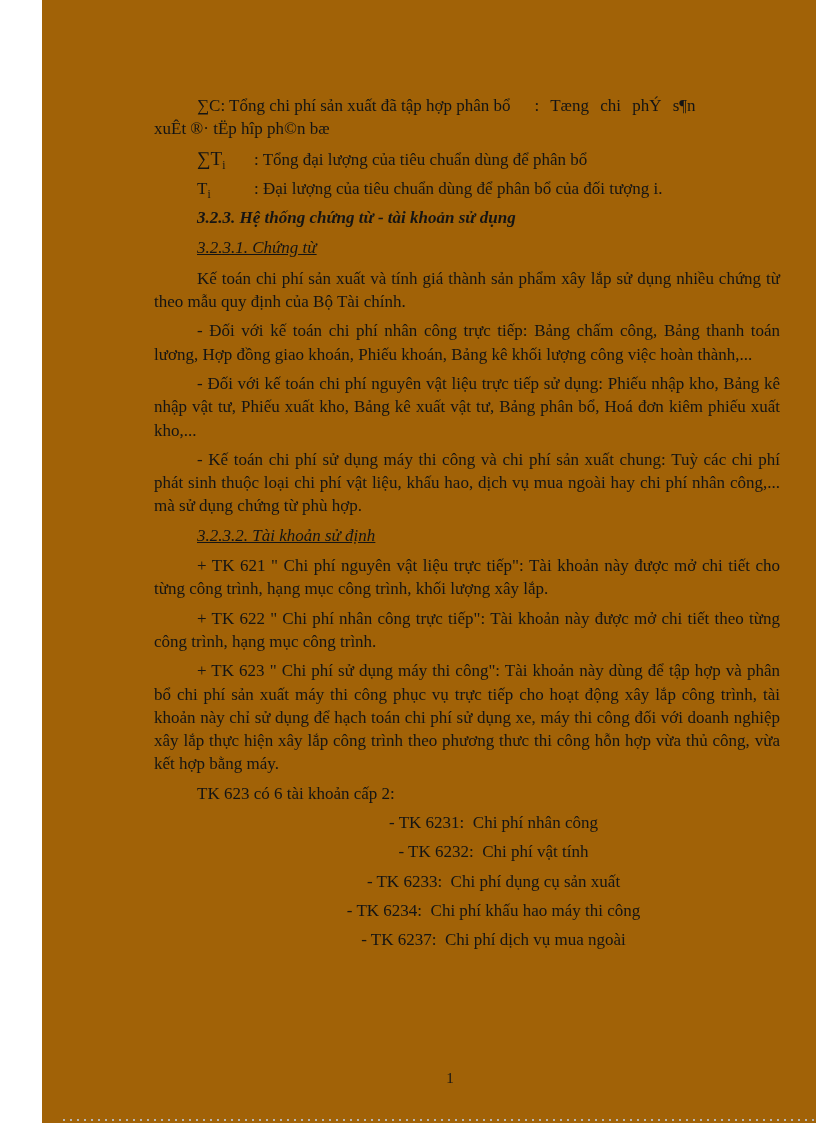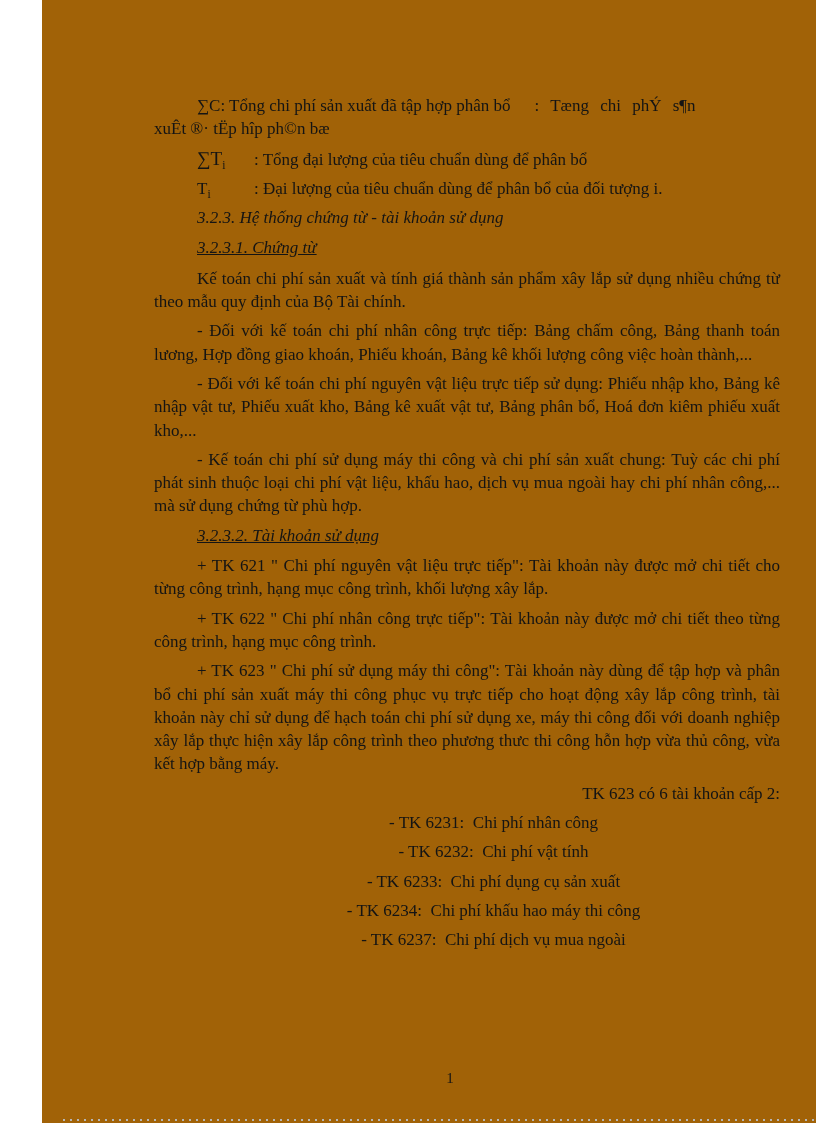--- a/index.html
+++ b/index.html
@@ -6,21 +6,21 @@
   .page {
     position:relative; width:816px; height:1123px; background:#a16207;
     font-family:"Liberation Serif","DejaVu Serif",serif;
     color:#141414; overflow:hidden;margin-left:42px;
   }
   .content {
     position:absolute; left:112px; top:94px; width:626px;
     font-size:17px; line-height:23.3px; text-align:justify;
   }
   .para { margin:0 0 6px 0; text-indent:43px; }
-  .h-bold { font-weight:normal; font-style:italic; margin:6px 0 7px 0; text-align:left; }
+  .h-bold { font-weight:bold; font-style:italic; margin:6px 0 7px 0; text-align:left; }
   .h-ital { font-style:italic; margin:4px 0 7px 0; text-align:left;text-decoration:underline; }
   .def { text-indent:0; padding-left:43px; margin:0 0 6px 0; text-align:left; }
   .def-sym { display:inline-block; width:57px; }
   .sigma { font-size:19px; }
   sub { font-size:0.68em; line-height:0; }
   .garbled { word-spacing:7px; }
   .gap { display:inline-block; width:24px; }
   .tk-sub { text-indent:0; padding-left:53px; margin:0 0 6px 0; text-align:center; white-space:pre-wrap; }
   .page-number {
     position:absolute; bottom:36px; left:0; width:816px;
@@ -48,30 +48,30 @@
     <p class="para h-ital">3.2.3.1. Chứng từ</p>
 
     <p class="para">Kế toán chi phí sản xuất và tính giá thành sản phẩm xây lắp sử dụng nhiều chứng từ theo mẫu quy định của Bộ Tài chính.</p>
 
     <p class="para">- Đối với kế toán chi phí nhân công trực tiếp: Bảng chấm công, Bảng thanh toán lương, Hợp đồng giao khoán, Phiếu khoán, Bảng kê khối lượng công việc hoàn thành,...</p>
 
     <p class="para">- Đối với kế toán chi phí nguyên vật liệu trực tiếp sử dụng: Phiếu nhập kho, Bảng kê nhập vật tư, Phiếu xuất kho, Bảng kê xuất vật tư, Bảng phân bổ, Hoá đơn kiêm phiếu xuất kho,...</p>
 
     <p class="para">- Kế toán chi phí sử dụng máy thi công và chi phí sản xuất chung: Tuỳ các chi phí phát sinh thuộc loại chi phí vật liệu, khấu hao, dịch vụ mua ngoài hay chi phí nhân công,... mà sử dụng chứng từ phù hợp.</p>
 
-    <p class="para h-ital">3.2.3.2. Tài khoản sử dụng</p>
+    <p class="para h-ital">3.2.3.2. Tài khoản sử định</p>
 
 
     <p class="para">+ TK 621 " Chi phí nguyên vật liệu trực tiếp": Tài khoản này được mở chi tiết cho từng công trình, hạng mục công trình, khối lượng xây lắp.</p>
 
     <p class="para">+ TK 622 " Chi phí nhân công trực tiếp": Tài khoản này được mở chi tiết theo từng công trình, hạng mục công trình.</p>
 
     <p class="para">+ TK 623 " Chi phí sử dụng máy thi công": Tài khoản này dùng để tập hợp và phân bổ chi phí sản xuất máy thi công phục vụ trực tiếp cho hoạt động xây lắp công trình, tài khoản này chỉ sử dụng để hạch toán chi phí sử dụng xe, máy thi công đối với doanh nghiệp xây lắp thực hiện xây lắp công trình theo phương thưc thi công hỗn hợp vừa thủ công, vừa kết hợp bằng máy.</p>
 
-    <p class="para" style="text-align:right">TK 623 có 6 tài khoản cấp 2:</p>
+    <p class="para" style="text-align:left">TK 623 có 6 tài khoản cấp 2:</p>
 
     <p class="tk-sub">- TK 6231:  Chi phí nhân công</p>
     <p class="tk-sub">- TK 6232:  Chi phí vật tính</p>
     <p class="tk-sub">- TK 6233:  Chi phí dụng cụ sản xuất</p>
     <p class="tk-sub">- TK 6234:  Chi phí khấu hao máy thi công</p>
     <p class="tk-sub">- TK 6237:  Chi phí dịch vụ mua ngoài</p>
 
   </div>
 
   <div class="page-number">1</div>

